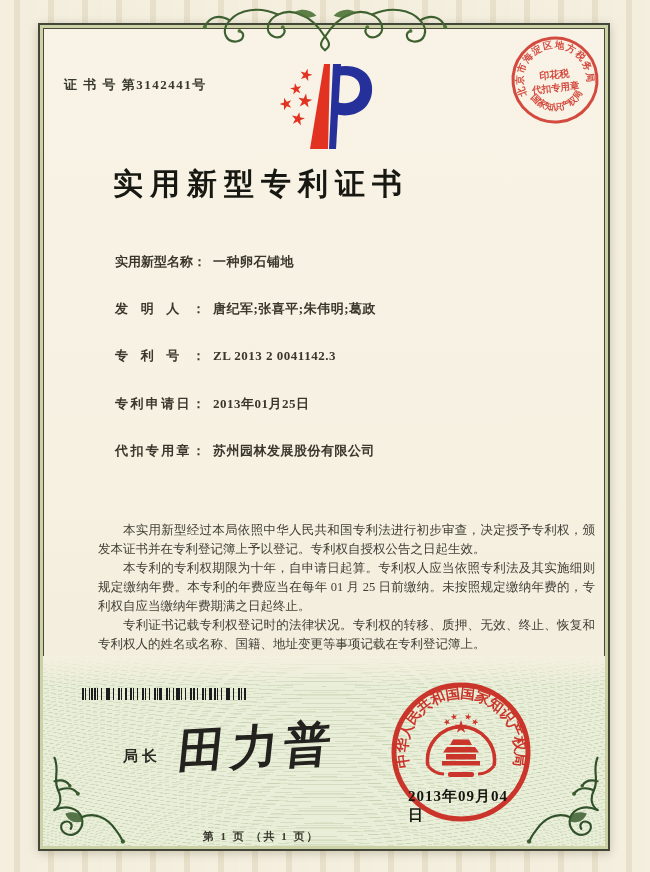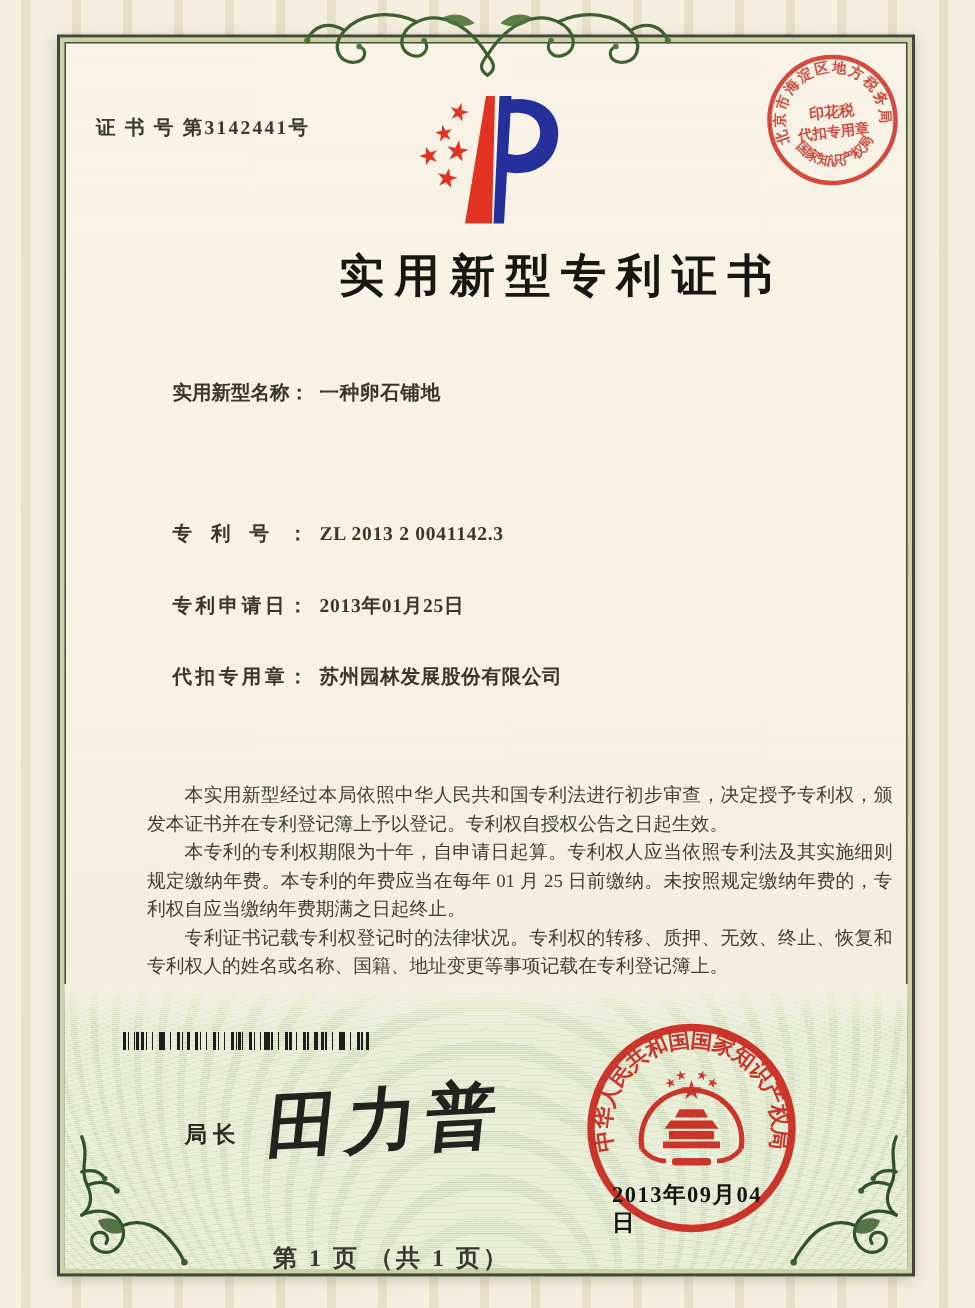--- a/index.html
+++ b/index.html
@@ -28,21 +28,21 @@
       repeating-radial-gradient(140% 90% at 50% 150%, rgba(128,152,92,.20) 0 1px, rgba(0,0,0,0) 1px 6px),
       repeating-radial-gradient(130% 85% at 50% -55%, rgba(128,152,92,.13) 0 1px, rgba(0,0,0,0) 1px 7px);
   }
   .green-fade{position:absolute;left:0;top:0;width:100%;height:30px;
     background:linear-gradient(#f5f0e0,rgba(245,240,224,0));}
 
   
   .cert-no{position:absolute;left:64px;top:76px;font-size:13px;letter-spacing:1.5px;color:#3a392f;font-weight:600;}
   .logo{position:absolute;left:262px;top:60px;width:115px;height:94px;}
   .tax-stamp{position:absolute;left:508px;top:33px;width:94px;height:94px;opacity:.88;transform:rotate(-6deg);}
-  .title{position:absolute;left:0;top:164px;width:100%;text-align:right;
+  .title{position:absolute;left:0;top:164px;width:100%;text-align:center;
     font-size:30px;font-weight:700;letter-spacing:7px;color:#181813;}
 
   
   .field{position:absolute;left:80px;font-size:13px;color:#3a362b;font-weight:600;white-space:nowrap;margin-left:35px;}
   .field .lbl{display:inline-block;width:90px;text-align:justify;text-align-last:justify;}
   .field .val{padding-left:8px;letter-spacing:.5px;}
   .f0{top:253px}.f1{top:300px}.f2{top:347px}.f3{top:395px}.f4{top:442px}.f5{top:489px}
 
   
   .paras{position:absolute;left:78px;top:521px;width:497px;
@@ -54,21 +54,21 @@
     background-image:
       repeating-linear-gradient(90deg,#1d1d1d 0 2px,rgba(0,0,0,0) 2px 3px,#1d1d1d 3px 4px,rgba(0,0,0,0) 4px 7px,#1d1d1d 7px 8px,rgba(0,0,0,0) 8px 12px),
       repeating-linear-gradient(90deg,rgba(0,0,0,0) 0 9px,#1d1d1d 9px 11px,rgba(0,0,0,0) 11px 17px);
   }
   .signer-title{position:absolute;left:123px;top:747px;font-size:15px;letter-spacing:4px;color:#2c2c24;font-weight:600;}
   .signature{position:absolute;left:178px;top:716px;font-size:47px;font-weight:700;color:#23221e;
     letter-spacing:6px;transform:rotate(-3deg) skewX(-9deg);}
   .seal{position:absolute;left:386px;top:677px;width:150px;height:150px;opacity:.93;}
   .issue-date{position:absolute;left:408px;top:787px;font-size:15px;font-weight:700;color:#17150f;letter-spacing:1px;}
   .footer{position:absolute;left:0;top:829px;width:100%;text-align:center;
-    font-size:16px;letter-spacing:2px;color:#38382c;font-weight:600;}
+    font-size:11px;letter-spacing:2px;color:#38382c;font-weight:600;}
 
   .corner{position:absolute;width:84px;height:90px;}
   .corner-left{left:44px;top:756px;}
   .corner-right{left:524px;top:756px;}
   .garland{position:absolute;left:200px;top:4px;width:250px;height:50px;}
   .red{fill:#cf3428;}
   svg text{font-family:"Liberation Serif","DejaVu Serif",serif;}
 </style>
 </head>
 <body>
@@ -151,20 +151,23 @@
       <textPath href="#arcBotStamp" startOffset="0" textLength="62" lengthAdjust="spacing">国家知识产权局</textPath>
     </text>
     <text x="47" y="45" font-size="10" font-weight="700" text-anchor="middle" class="red">印花税</text>
     <text x="47" y="58" font-size="9.5" font-weight="700" text-anchor="middle" class="red">代扣专用章</text>
   </svg>
 
   <div class="title">实用新型专利证书</div>
 
   <div class="field f0">
     <span class="lbl">实用新型名称：</span><span class="val">一种卵石铺地</span>
+  </div>
+  <div class="field f1">
+    <span class="lbl">发明人：</span><span class="val">唐纪军;张喜平;朱伟明;葛政</span>
   </div>
   <div class="field f2">
     <span class="lbl">专利号：</span><span class="val">ZL 2013 2 0041142.3</span>
   </div>
   <div class="field f3">
     <span class="lbl">专利申请日：</span><span class="val">2013年01月25日</span>
   </div>
   <div class="field f4">
     <span class="lbl">代扣专用章：</span><span class="val">苏州园林发展股份有限公司</span>
   </div>

